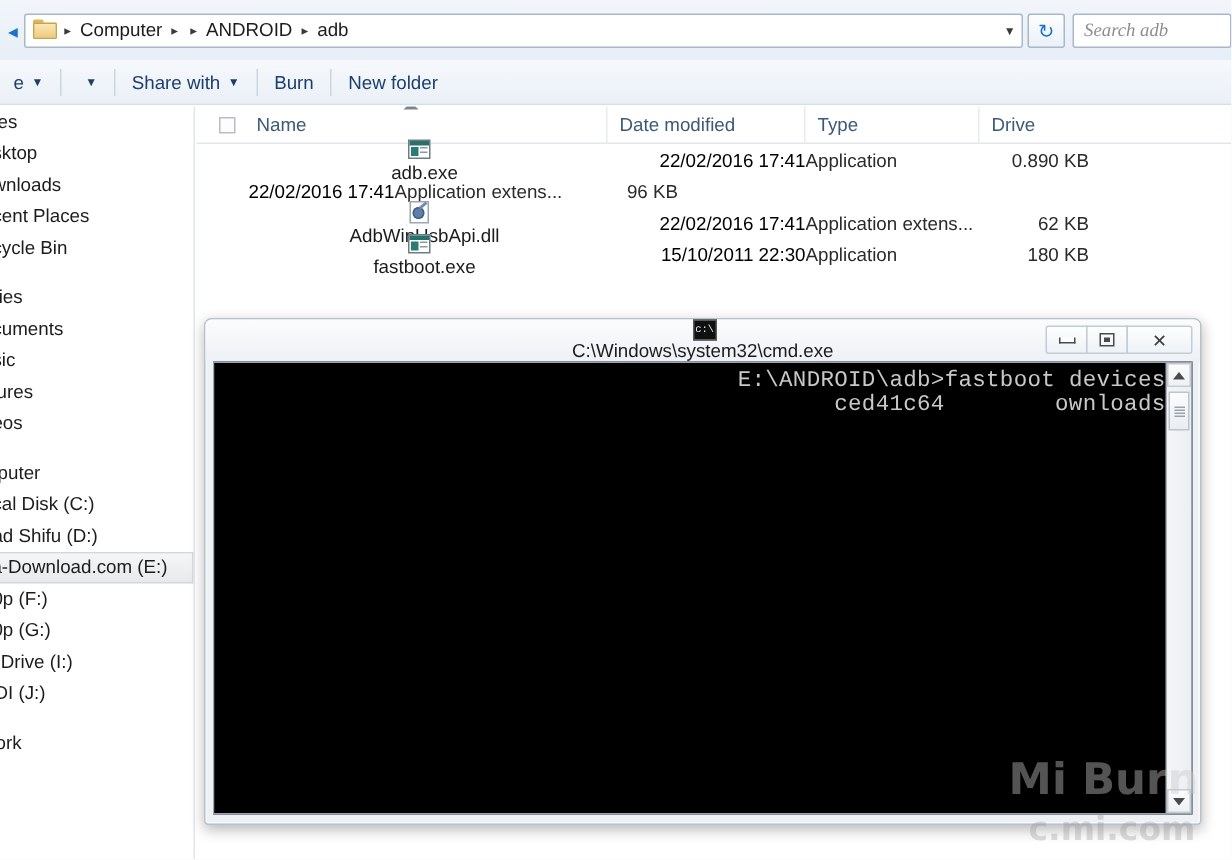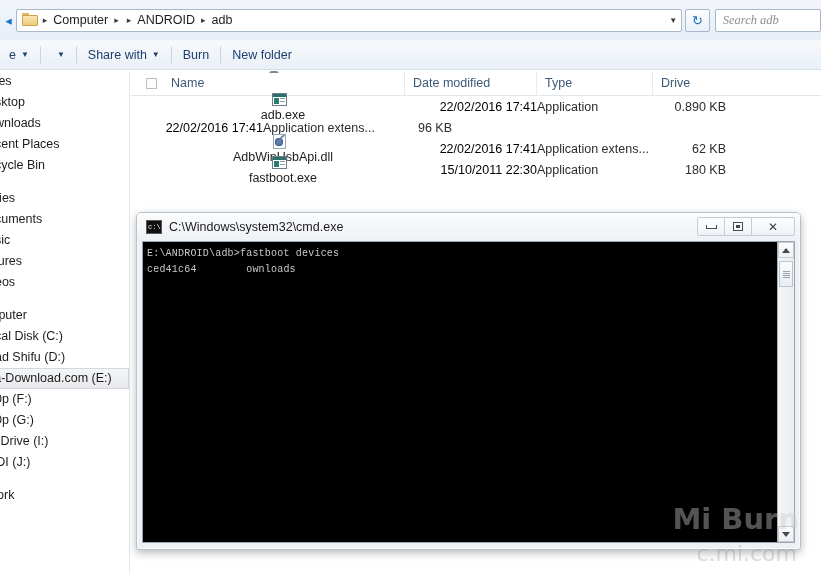--- a/index.html
+++ b/index.html
@@ -291,20 +291,21 @@
     border-radius: 5px 5px 3px 3px;
     box-shadow: 0 3px 9px rgba(0,0,0,0.28), 0 0 0 1px rgba(255,255,255,0.6) inset;
     box-sizing: border-box;
   }
   .cmd-titlebar {
     position: relative;
     height: 28px;
     display: flex; align-items: center;
     background: linear-gradient(to bottom,#fbfcfd 0%,#eef1f5 100%);
     border-radius: 4px 4px 0 0;
+    flex-direction: column;
   }
   .cmd-icon {
     width: 16px; height: 14px;
     margin-left: 9px; margin-right: 7px;
     background: #101010;
     border: 1px solid #5a5a5a;
     position: relative;
     box-sizing: border-box;
     flex: none;
   }
@@ -350,25 +351,26 @@
   .cmd-console {
     flex: 1;
     background: #000000;
     overflow: hidden;
     position: relative;
     padding: 4px 0 0 4px;
     box-sizing: border-box;
   }
   .cmd-line {
     font-family: "Liberation Mono", monospace;
-    font-size: 10px;
+    font-size: 15px;
     line-height: 16px;
     color: #c8c8c8;
     white-space: pre;
     letter-spacing: 0.2px;
+    text-align: right;
   }
   .cmd-caret-block {
     display: inline-block;
     width: 8px; height: 14px;
     background: #c8c8c8;
     vertical-align: -3px;
     margin-left: 1px;
   }
   .cmd-scroll {
     width: 17px;
@@ -410,21 +412,21 @@
     font-size: 29px;
     color: rgba(200,200,200,0.42);
     letter-spacing: 0px;
     white-space: nowrap;
     pointer-events: none;
   }
   .wm2 {
     position: absolute;
     right: 24px; top: 541px;
     font-family: "DejaVu Sans", sans-serif;
-    font-weight: normal;
+    font-weight: bold;
     font-size: 22px;
     color: rgba(140,140,140,0.30);
     white-space: nowrap;
     pointer-events: none;
   }
 </style>
 </head>
 <body>
 
 <div id="screen">

